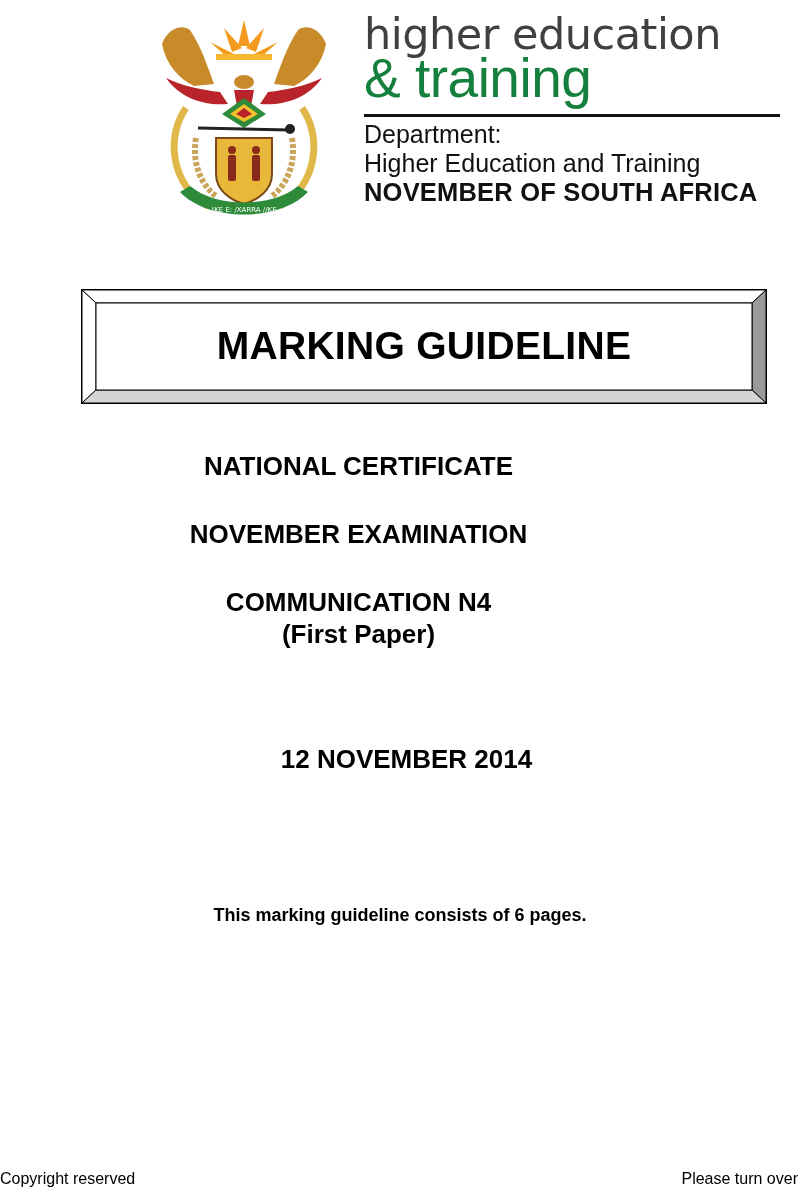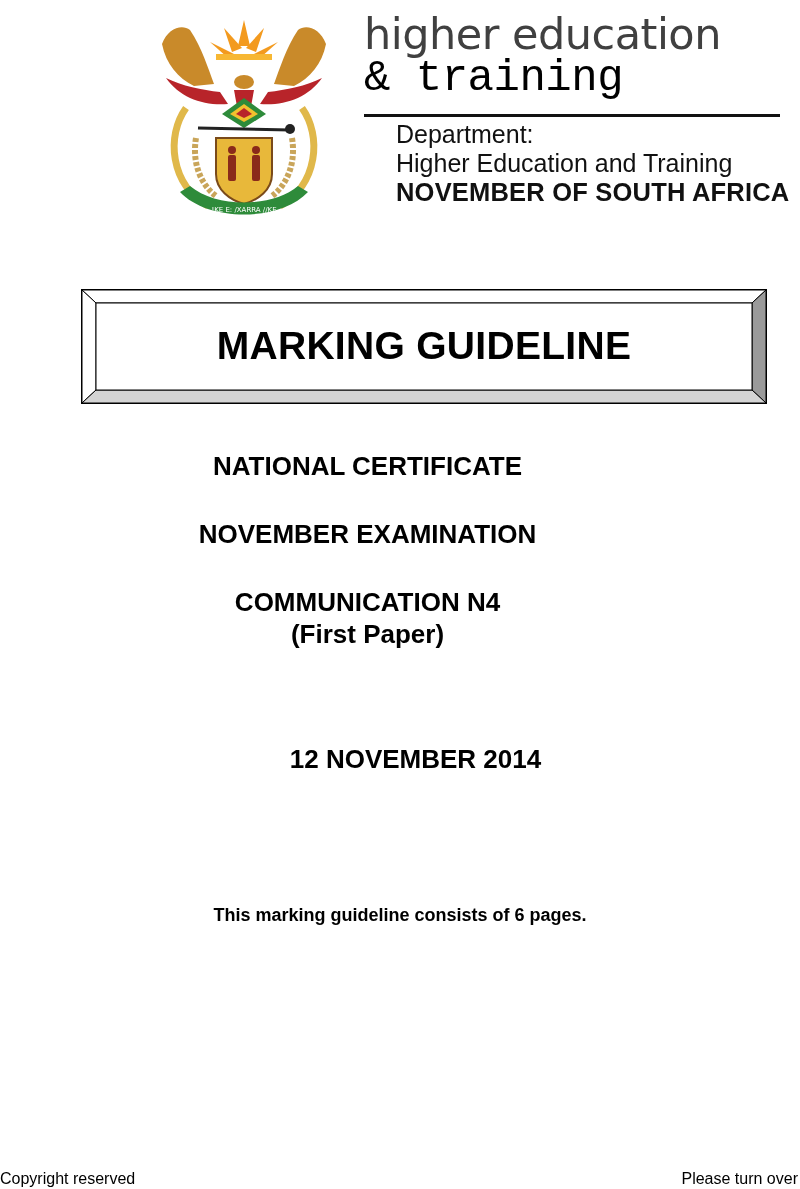--- a/index.html
+++ b/index.html
@@ -1,26 +1,26 @@
 <!DOCTYPE html>
 <html><head>
   <meta charset="utf-8">
   <style>
     html, body { margin: 0; padding: 0; background: #ffffff; }
     body { width: 800px; height: 1189px; position: relative; overflow: hidden; font-family: "Liberation Sans", sans-serif; color: #000; }
     .crest { position: absolute; left: 158px; top: 16px; width: 172px; height: 206px; }
     .brand { position: absolute; left: 364px; top: 12px; width: 420px; }
     .brand-l1 { font-family: "DejaVu Sans", sans-serif; font-size: 43px; line-height: 44px; letter-spacing: -0.5px; color: #404040; }
-    .brand-l2 { font-family: Liberation Mono, monospace; font-size: 44px; line-height: 44px; letter-spacing: -0.5px; color: #000000; }
+    .brand-l2 { font-family: Liberation Sans, sans-serif; font-size: 55px; line-height: 44px; letter-spacing: -0.5px; color: #15803d; }
     .brand-rule { position: absolute; left: 0; top: 102px; width: 416px; height: 3px; background: #111; }
-    .dept { position: absolute; left: 0; top: 108px; font-size: 25px; line-height: 29px; color: #111; white-space: nowrap; margin-left: 32px; }
+    .dept { position: absolute; left: 0; top: 108px; font-size: 25px; line-height: 29px; color: #111; white-space: nowrap; }
     .dept-bold { font-weight: bold; font-size: 25.5px; letter-spacing: 0.2px; }
     .title-box { position: absolute; left: 81px; top: 289px; width: 686px; height: 115px; }
     .title-text { position: absolute; left: 0; top: 0; width: 686px; height: 115px; display: flex; align-items: center; justify-content: center; font-weight: bold; font-size: 39px; letter-spacing: 0.3px; padding-bottom: 2px; box-sizing: border-box; border-radius: 27px; }
-    .center-line { position: absolute; left: 13px; width: 709px; text-align: center; font-weight: bold; font-size: 26px; line-height: 32px; }
+    .center-line { position: absolute; left: 4px; width: 709px; text-align: center; font-weight: bold; font-size: 26px; line-height: 32px; }
     .pages { position: absolute; left: 0; width: 800px; top: 905px; text-align: center; font-weight: bold; font-size: 18px; }
     .footer-left { position: absolute; left: 0; top: 1170px; font-size: 16px; }
     .footer-right { position: absolute; right: 2px; top: 1170px; font-size: 16px; }
   </style>
 </head>
 <body>
 
 <div class="crest">
   <svg width="172" height="206" viewBox="0 0 172 206" xmlns="http://www.w3.org/2000/svg">
 

